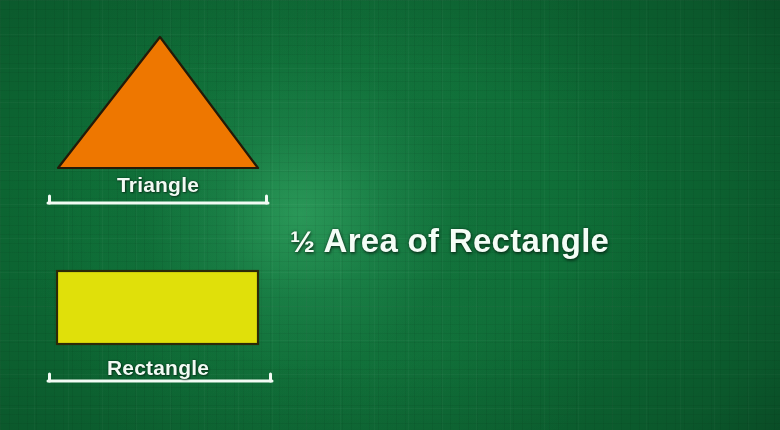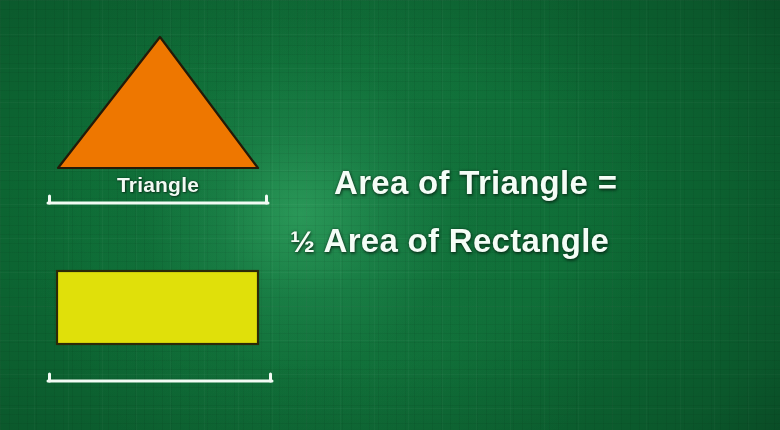--- a/index.html
+++ b/index.html
@@ -133,18 +133,18 @@
 
     <g stroke="#f2fbf4" stroke-width="3" stroke-linecap="round" fill="none">
       <line x1="48" y1="381" x2="272" y2="381"></line>
       <line x1="49.5" y1="381" x2="49.5" y2="374"></line>
       <line x1="270.5" y1="381" x2="270.5" y2="374"></line>
     </g>
   </svg>
 
   <div class="label" id="triangle-label">Triangle</div>
 
+  <div class="label" id="rectangle-label">Rectangle</div>
 
-  <div class="formula" id="formula-line-1">Area of Triangle =</div>
 
   <div class="formula" id="formula-line-2"><span class="frac">½</span><span> Area of Rectangle</span></div>
 
 </div>
 
 </body></html>

